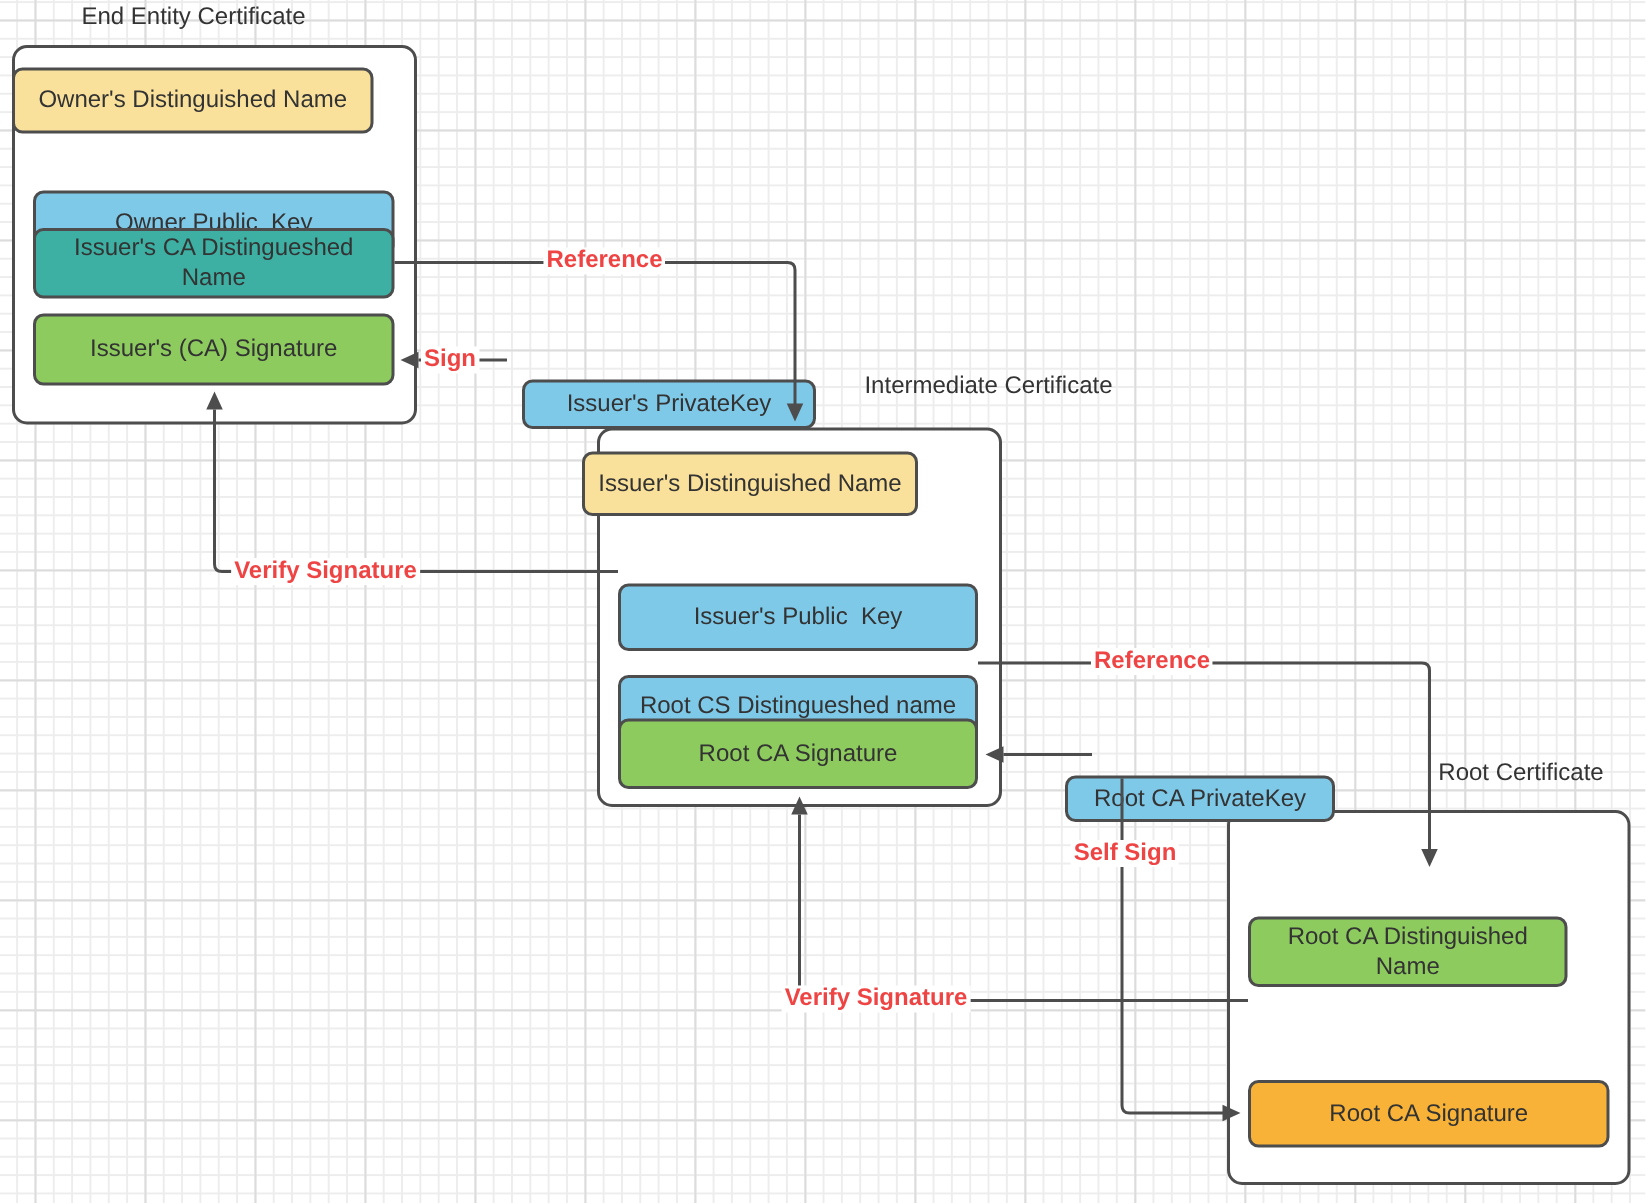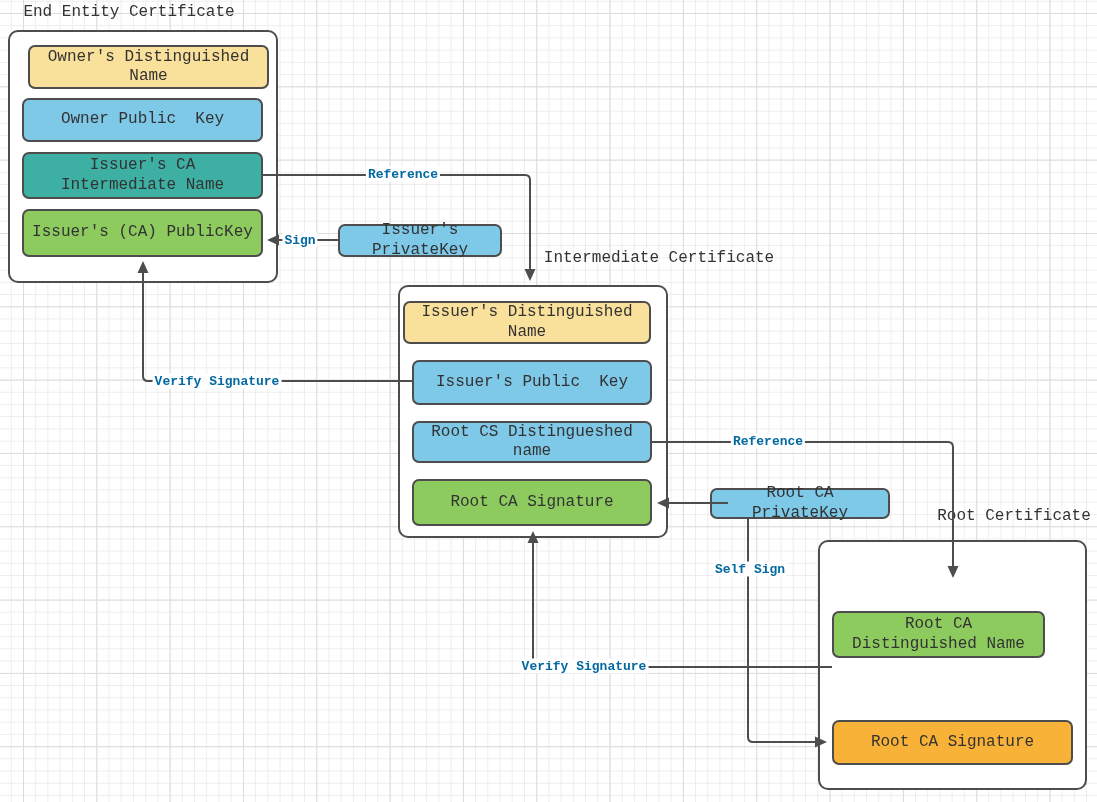--- a/index.html
+++ b/index.html
@@ -1,20 +1,20 @@
 <!DOCTYPE html>
 <html><head>
 <meta charset="utf-8">
 <style>
   html,body{margin:0;padding:0;background:#fff;}
   .canvas{
     position:relative;
     width:1097px;height:802px;
     overflow:hidden;
-    font-family:Liberation Mono, monospace;
+    font-family:Liberation Sans, sans-serif;
     background-color:#ffffff;
     background-image:
       linear-gradient(to right,#dcdcdc 1px,transparent 1px),
       linear-gradient(to bottom,#dcdcdc 1px,transparent 1px),
       linear-gradient(to right,#ededed 1px,transparent 1px),
       linear-gradient(to bottom,#ededed 1px,transparent 1px);
     background-size:73.33px 100%,100% 73.33px,12.222px 100%,100% 12.222px;
     background-position:23px 0,0 13px,10.78px 0,0 0.78px;
   }
   .group{
@@ -38,34 +38,34 @@
     box-sizing:border-box;
     display:flex;align-items:center;justify-content:center;
     text-align:center;
     font-size:16px;color:#333333;
     line-height:1.2;
     padding:0 8px;
     white-space:pre-wrap;
     z-index:3;
   }
   .f-yellow{background:#fae19b;}
-  .f-blue{background:#7ec8e8;}
+  .f-blue{background:#7ec8e8;margin-top:29px;}
   .f-teal{background:#3dafa3;}
   .f-green{background:#8dcb5f;}
   .f-orange{background:#f7b237;}
   .edges{
     position:absolute;left:0;top:0;
     z-index:5;pointer-events:none;
   }
   .edges path{stroke:#4d4d4d;stroke-width:2;fill:none;}
   .edges polygon{fill:#4d4d4d;stroke:none;}
   .elabel{
     position:absolute;
     transform:translate(-50%,-50%);
-    font-size:13px;font-weight:bold;color:#0369a1;
+    font-size:16px;font-weight:bold;color:#ef4444;
     background:#ffffff;
     padding:0 2px;
     white-space:nowrap;
     z-index:6;
   }
 </style>
 </head>
 <body>
 
 <div class="canvas">
@@ -88,30 +88,30 @@
 
     <path d="M748,519 V737 Q748,742 753,742 H816"></path>
     <polygon points="827,742 815,736.5 815,747.5"></polygon>
 
     <path d="M832,667 H538 Q533,667 533,662 V543"></path>
     <polygon points="533,531 527.5,543 538.5,543"></polygon>
   </svg>
 
   <div class="gtitle" style="left:129px;top:12px">End Entity Certificate</div>
   <div class="group" style="left:8px;top:30px;width:270px;height:253px"></div>
-  <div class="field f-yellow" style="left:28px;top:45px;width:241px;height:44px">Owner's Distinguished Name</div>
+  <div class="field f-yellow" style="left:8px;top:45px;width:241px;height:44px">Owner's Distinguished Name</div>
   <div class="field f-blue" style="left:22px;top:98px;width:241px;height:44px">Owner Public  Key</div>
-  <div class="field f-teal" style="left:22px;top:152px;width:241px;height:47px">Issuer's CA Intermediate Name</div>
-  <div class="field f-green" style="left:22px;top:209px;width:241px;height:48px">Issuer's (CA) PublicKey</div>
+  <div class="field f-teal" style="left:22px;top:152px;width:241px;height:47px">Issuer's CA Distingueshed Name</div>
+  <div class="field f-green" style="left:22px;top:209px;width:241px;height:48px">Issuer's (CA) Signature</div>
 
-  <div class="field f-blue" style="left:338px;top:224px;width:164px;height:33px">Issuer's PrivateKey</div>
+  <div class="field f-blue" style="left:348px;top:224px;width:196px;height:33px">Issuer's PrivateKey</div>
 
   <div class="gtitle" style="left:659px;top:258px">Intermediate Certificate</div>
   <div class="group" style="left:398px;top:285px;width:270px;height:253px"></div>
-  <div class="field f-yellow" style="left:403px;top:301px;width:248px;height:43px">Issuer's Distinguished Name</div>
+  <div class="field f-yellow" style="left:388px;top:301px;width:224px;height:43px">Issuer's Distinguished Name</div>
   <div class="field f-blue" style="left:412px;top:360px;width:240px;height:45px">Issuer's Public  Key</div>
   <div class="field f-blue" style="left:412px;top:421px;width:240px;height:42px">Root CS Distingueshed name</div>
   <div class="field f-green" style="left:412px;top:479px;width:240px;height:47px">Root CA Signature</div>
 
   <div class="field f-blue" style="left:710px;top:488px;width:180px;height:31px">Root CA PrivateKey</div>
 
   <div class="gtitle" style="left:1014px;top:516px">Root Certificate</div>
   <div class="group" style="left:818px;top:540px;width:269px;height:250px"></div>
   <div class="field f-green" style="left:832px;top:611px;width:213px;height:47px">Root CA Distinguished Name</div>
   <div class="field f-orange" style="left:832px;top:720px;width:241px;height:45px">Root CA Signature</div>

